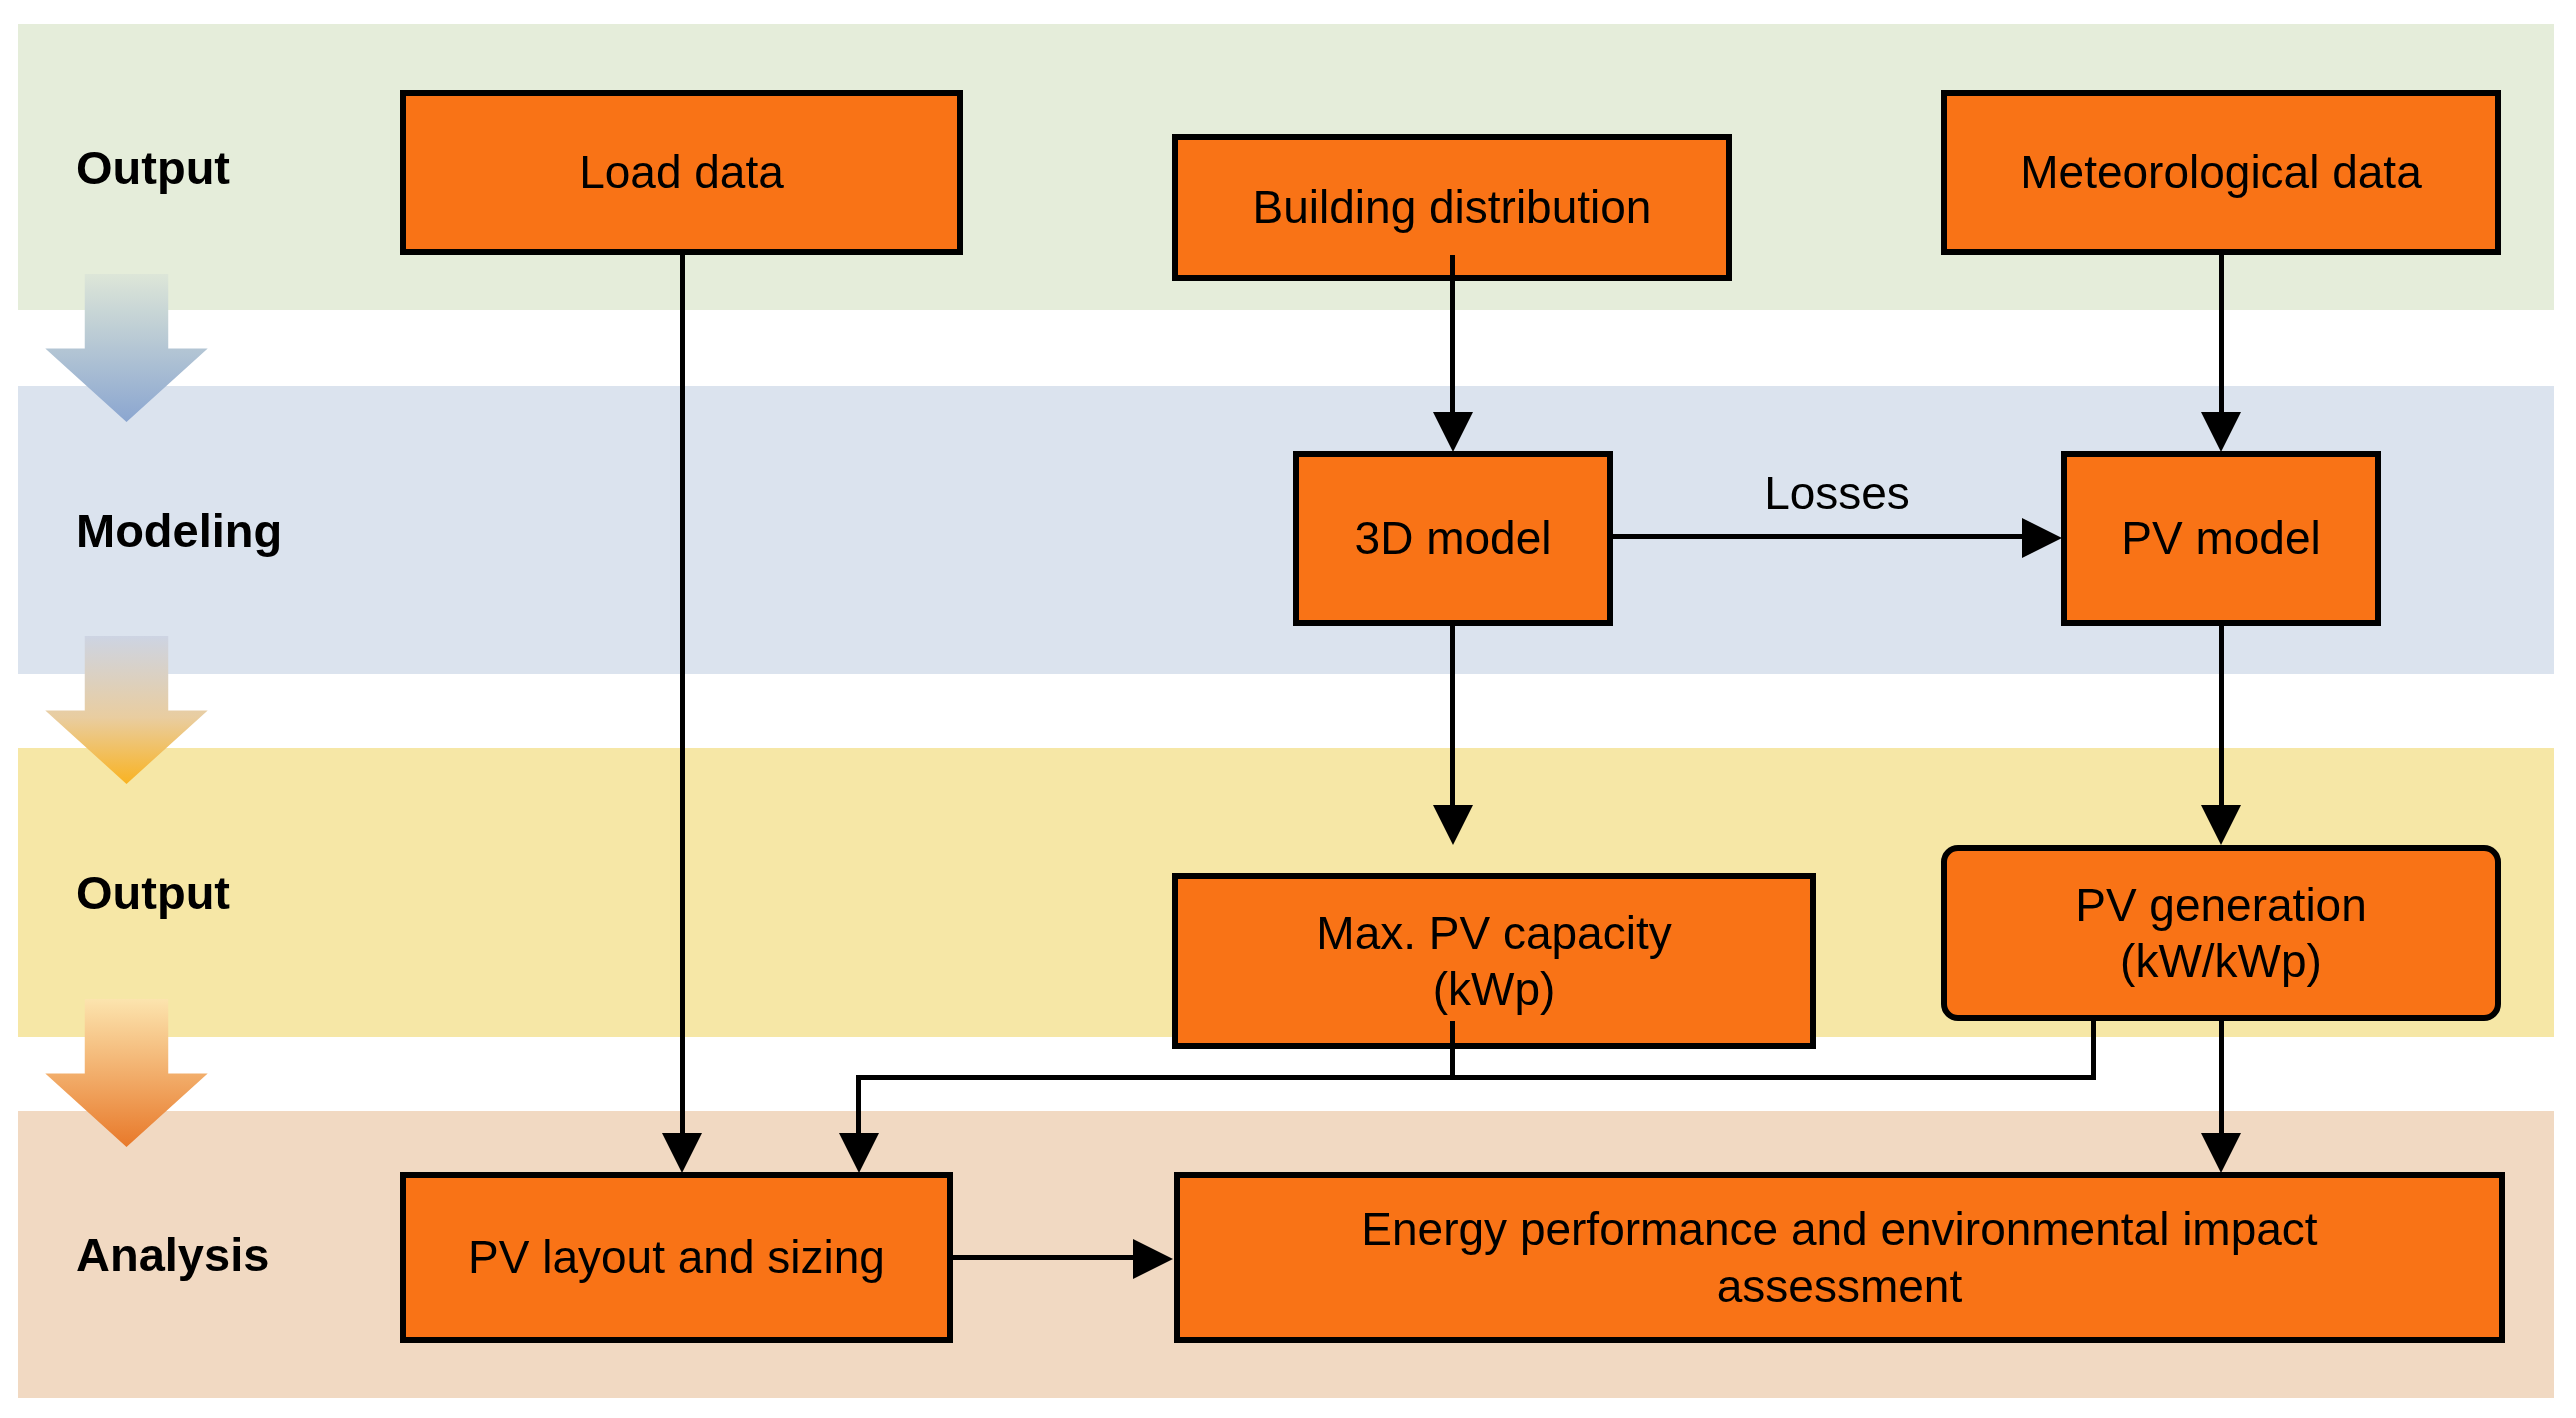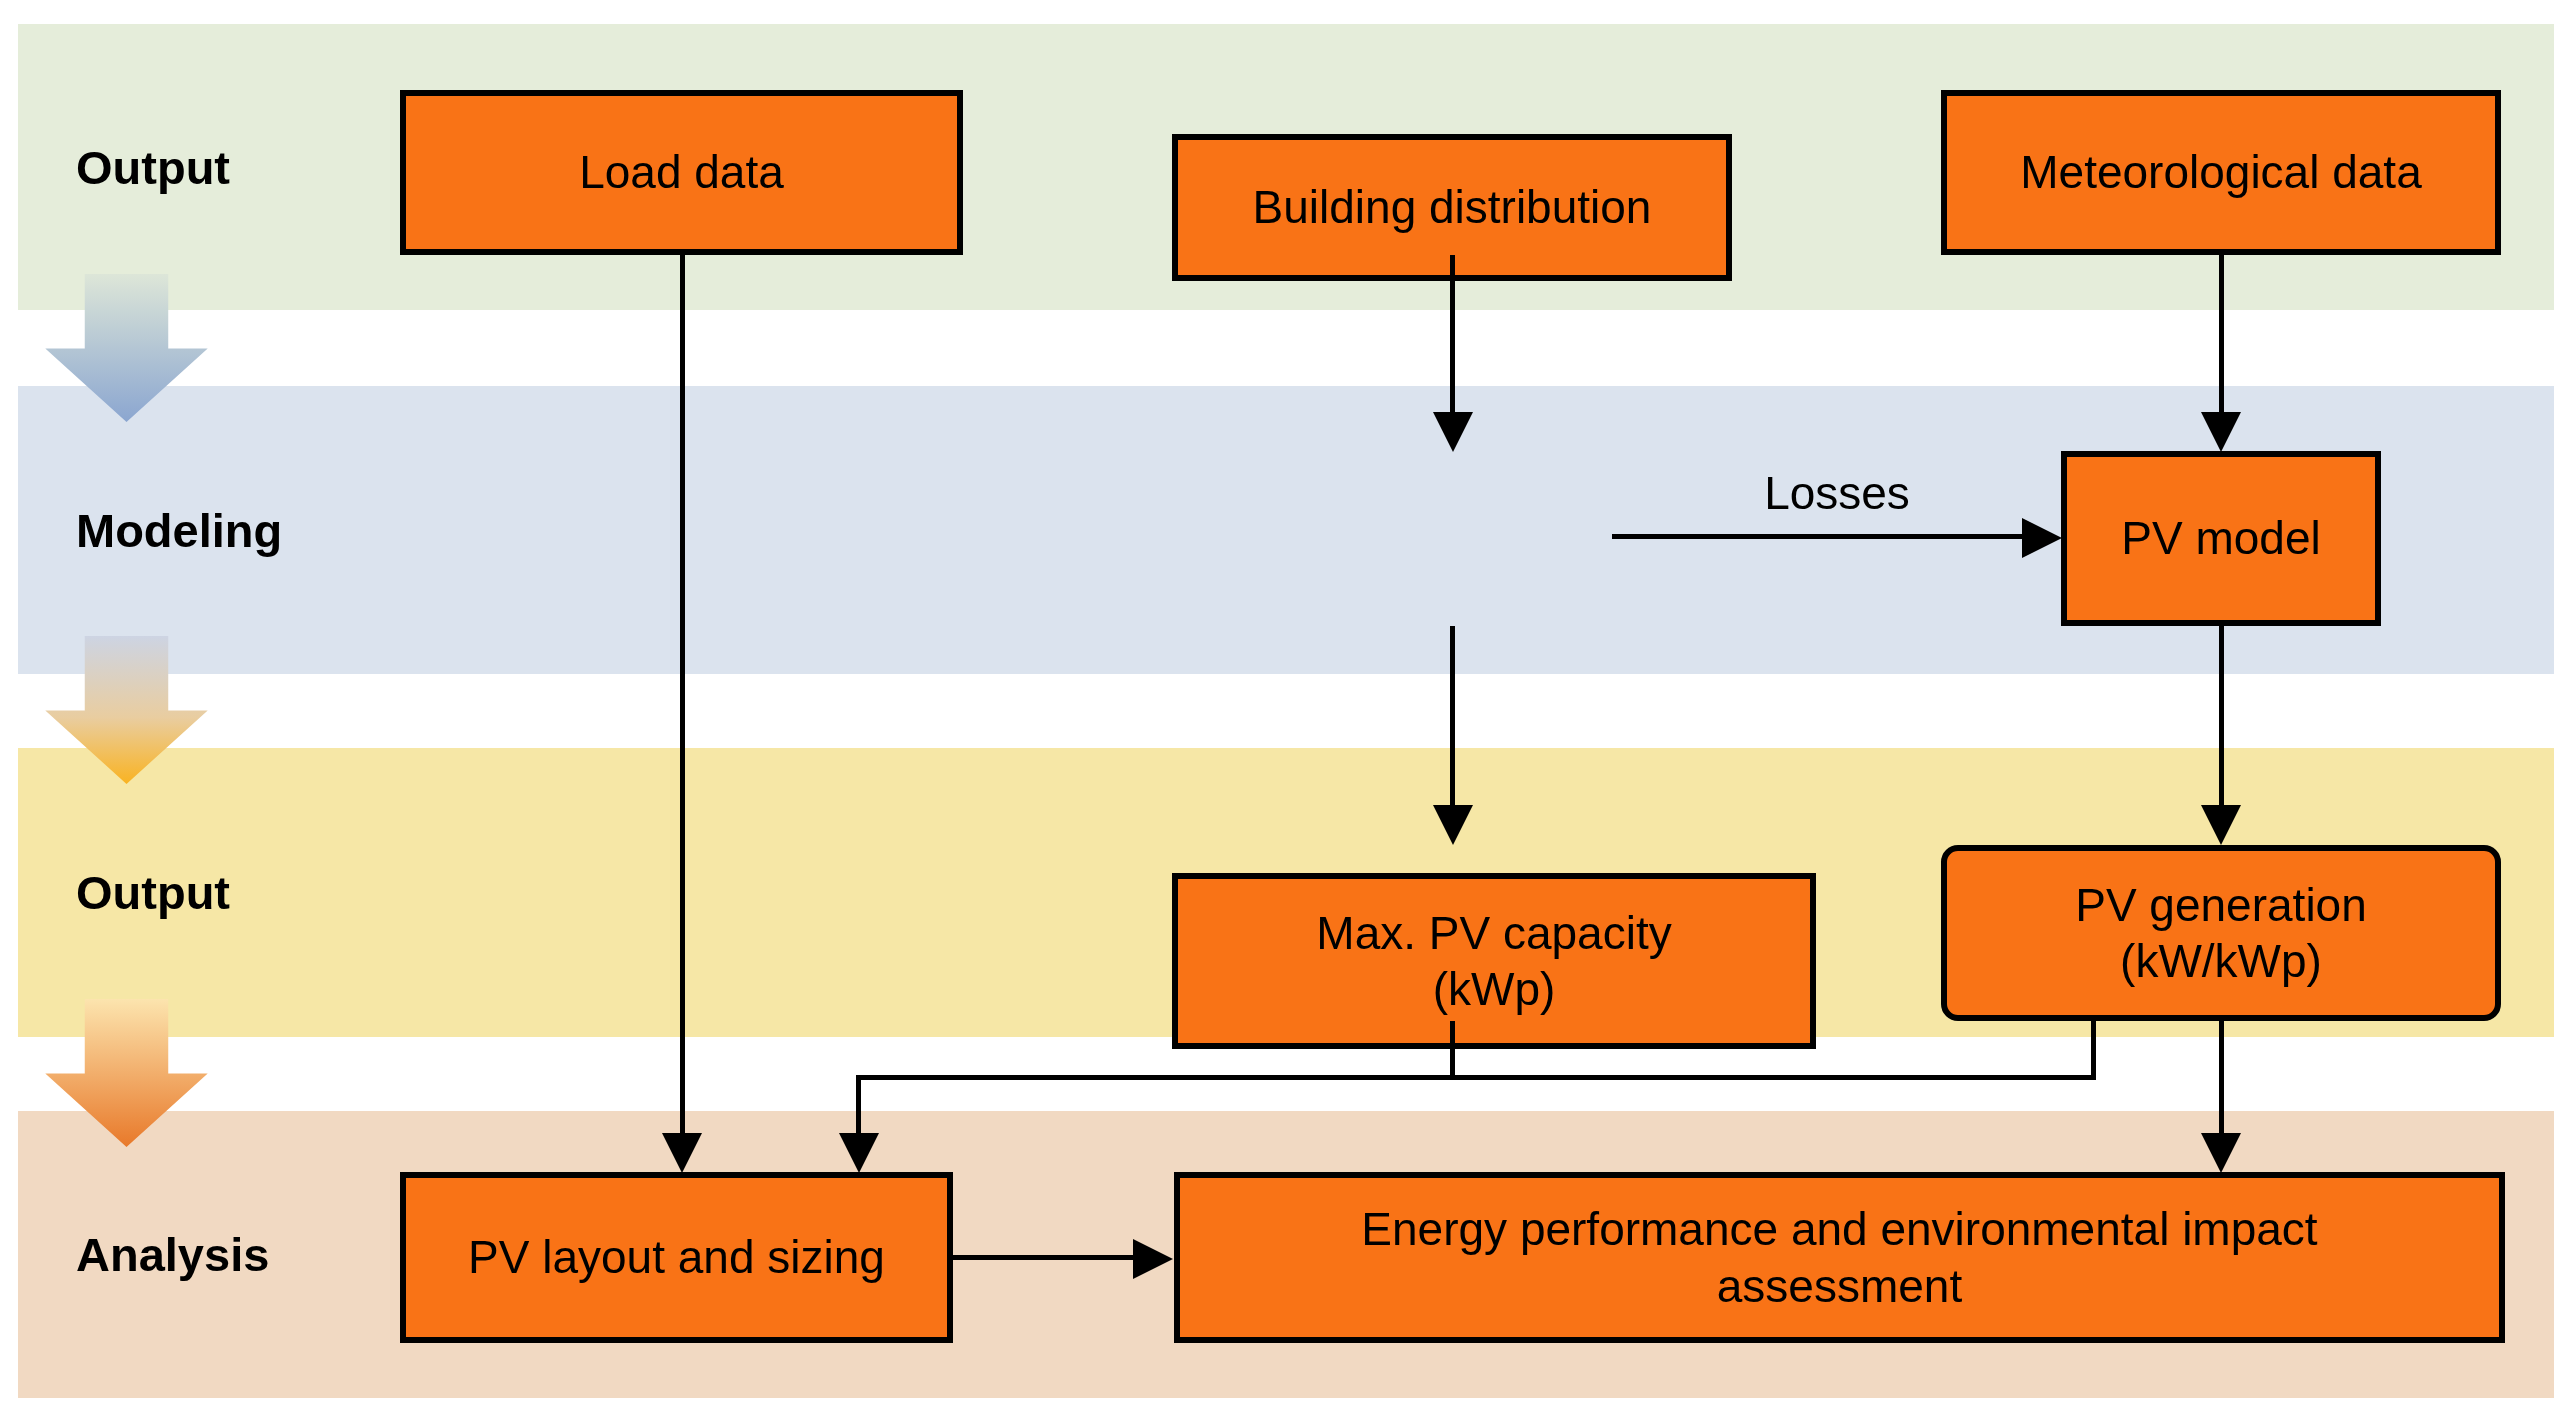--- a/index.html
+++ b/index.html
@@ -72,20 +72,21 @@
           <stop offset="1" stop-color="#e8792a"></stop>
       </linearGradient>
     </defs>
     <polygon points="52,0 162,0 162,98 214,98 107,195 0,98 52,98" fill="url(#g3)"></polygon>
   </svg>
 
   <div class="node" style="left:400px;top:90px;width:563px;height:165px;">Load data</div>
   <div class="node" style="left:1172px;top:90px;width:560px;height:147px;margin-top:44px;">Building distribution</div>
   <div class="node" style="left:1941px;top:90px;width:560px;height:165px;">Meteorological data</div>
 
+  <div class="node" style="left:1293px;top:451px;width:320px;height:175px;">3D model</div>
   <div class="node" style="left:2061px;top:451px;width:320px;height:175px;">PV model</div>
 
   <div class="node" style="left:1172px;top:845px;width:644px;height:176px;margin-top:28px;">Max. PV capacity
 (kWp)</div>
   <div class="node" style="left:1941px;top:845px;width:560px;height:176px;border-radius:17px;">PV generation
 (kW/kWp)</div>
 
   <div class="node" style="left:400px;top:1172px;width:553px;height:171px;">PV layout and sizing</div>
   <div class="node" style="left:1174px;top:1172px;width:1331px;height:171px;">Energy performance and environmental impact
 assessment</div>

